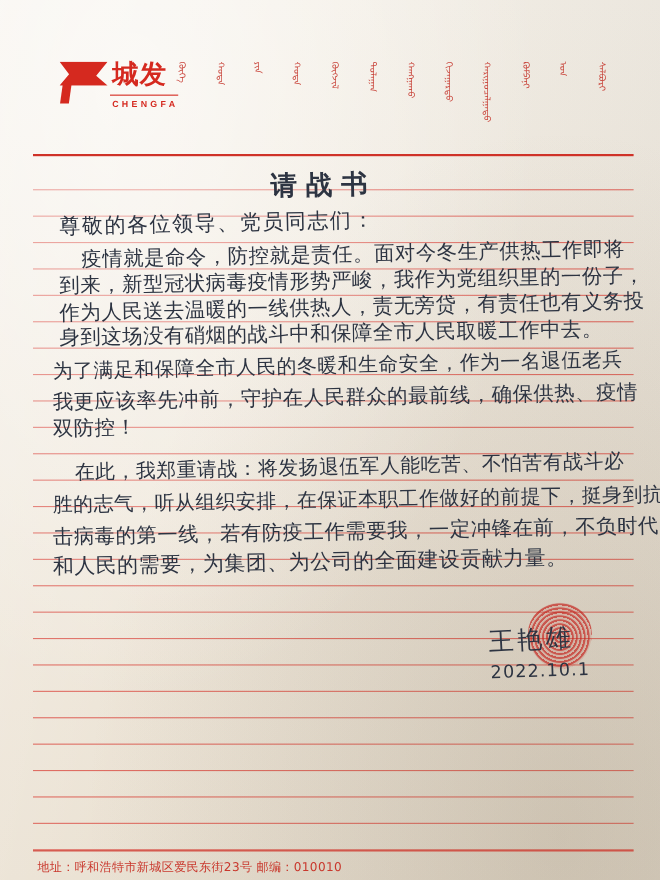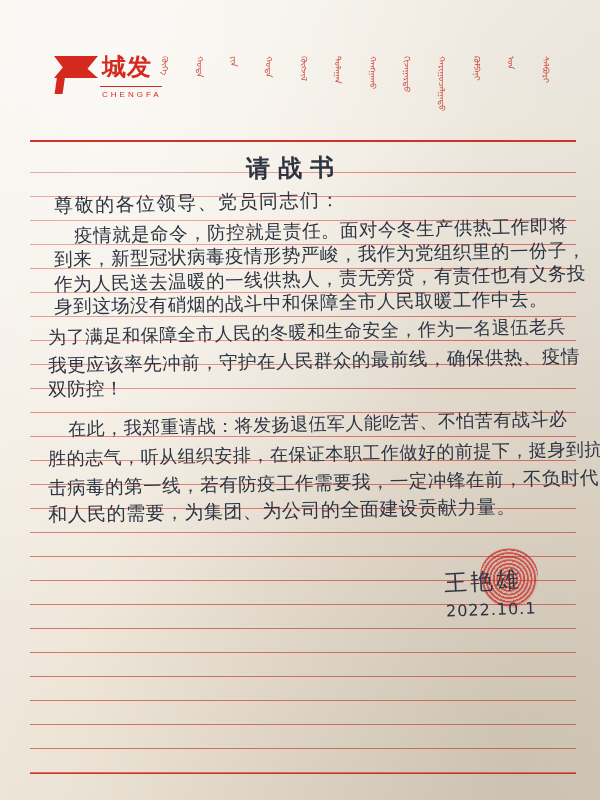--- a/index.html
+++ b/index.html
@@ -123,21 +123,21 @@
     letter-spacing: 1px;
     line-height: 30px;
   }
   .logo-en {
     position: absolute;
     left: 58px;
     top: 40px;
     font-size: 8px;
     letter-spacing: 3px;
     color: #d5291f;
-    font-weight: 400;
+    font-weight: 700;
   }
   .logo-rule {
     position: absolute;
     left: 56px;
     top: 36px;
     width: 62px;
     height: 1px;
     background: #d5291f;
   }
 
@@ -322,13 +322,14 @@
       <div class="hand body-line" style="left: 48px; top: 442px; font-size: 18px; transform: rotate(-1deg);">胜的志气，听从组织安排，在保证本职工作做好的前提下，挺身到抗</div>
       <div class="hand body-line" style="left: 48px; top: 470px; font-size: 18.5px; transform: rotate(-1.1deg);">击病毒的第一线，若有防疫工作需要我，一定冲锋在前，不负时代</div>
       <div class="hand body-line" style="left: 48px; top: 498px; font-size: 19px; transform: rotate(-1deg);">和人民的需要，为集团、为公司的全面建设贡献力量。</div>
     </div>
 
   <div class="seal"></div>
   <div class="hand sign-name">王艳雄</div>
   <div class="hand sign-date">2022.10.1</div>
 
   <div class="footer-rule"></div>
+  <div class="footer-text">地址：呼和浩特市新城区爱民东街23号    邮编：010010</div>
 </div>
 
 </body></html>

